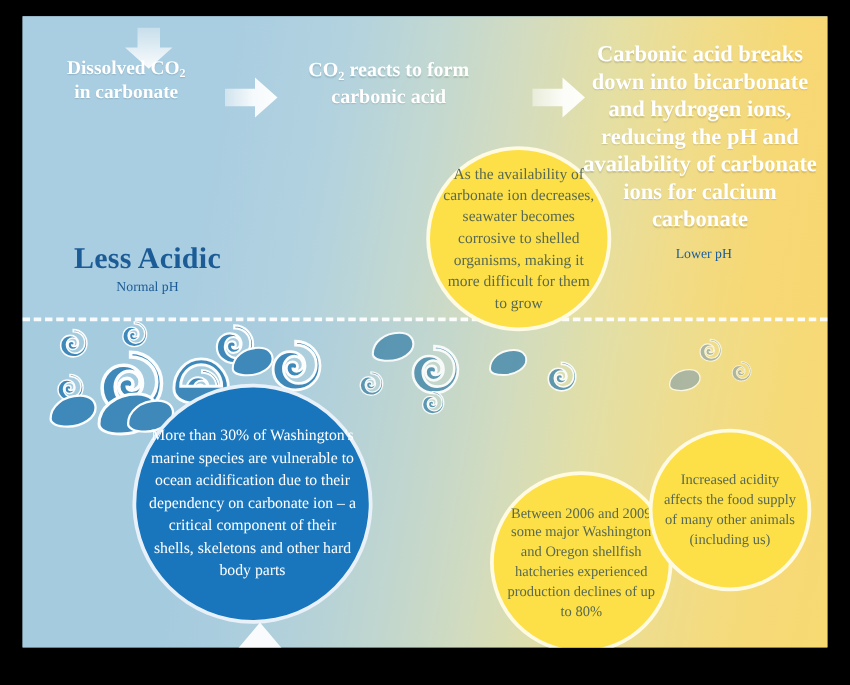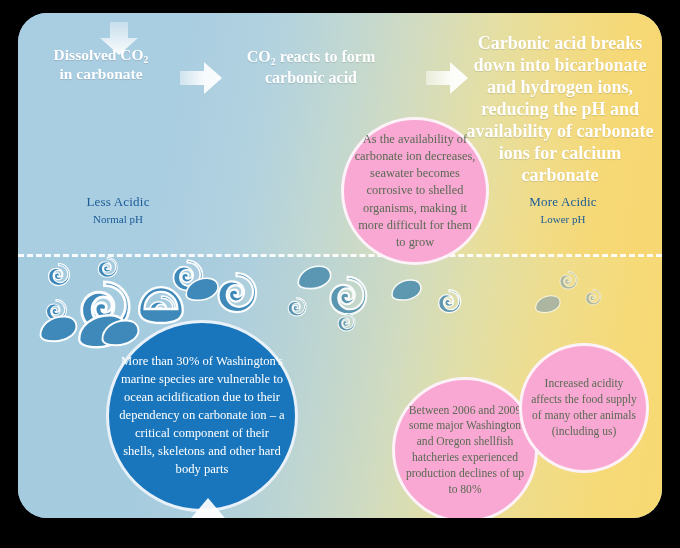--- a/index.html
+++ b/index.html
@@ -1,21 +1,21 @@
 <!DOCTYPE html>
 <html><head>
 <meta charset="utf-8">
 <style>
   html,body{margin:0;padding:0;background:#000;}
   body{width:680px;height:548px;overflow:hidden;
        font-family:"Liberation Serif",serif;}
 
   
   #frame{position:absolute;left:18px;top:13px;width:644px;height:505px;
-         overflow:hidden;background:#a9cde1;border-radius:29px;}
+         overflow:hidden;background:#a9cde1;}
 
   
   .band{position:absolute;left:0;width:100%;}
   #top-band{top:0;height:243px;
       background:linear-gradient(100deg,
         #a9cde1 0%, #a9cde1 24%, #b2d2df 38%,
         #c3d8d0 50%, #d4dcbe 60%, #e4dfa4 70%,
         #f0dc8a 80%, #f6d875 90%, #f7d771 100%);}
   #bot-band{top:243px;height:262px;
       background:linear-gradient(100deg,
@@ -37,40 +37,40 @@
   .sub{font-size:.62em;vertical-align:-0.28em;}
 
   
   .arrow-r{position:absolute;width:46px;height:40px;}
   #arrow1{left:160px;top:45px;}
   #arrow2{left:406px;top:45px;}
   #arrow-down{position:absolute;left:78px;top:9px;width:46px;height:34px;}
 
   
   .acid-lbl{position:absolute;text-align:center;color:#1c5c96;}
-  .acid-lbl .big{display:block;font-size:13px;font-weight:normal;
+  .acid-lbl .big{display:block;font-size:24px;font-weight:bold;
        letter-spacing:.2px;}
   .acid-lbl .small{display:block;font-size:11px;margin-top:3px;}
   #less-acidic{left:10px;top:181px;width:180px;}
   #more-acidic{left:455px;top:181px;width:180px;}
 
   
   .circle{position:absolute;border-radius:50%;
       display:flex;align-items:center;justify-content:center;
       text-align:center;box-sizing:border-box;}
   .circle span{display:block;padding:0 9px;}
 
-  .c-yellow{background:#f9a8d4;color:#5a6a52;
+  .c-yellow{background:#fde047;color:#5a6a52;
       border:3px solid rgba(255,255,255,.85);}
   .c-blue{background:#1a76bc;color:#ffffff;
       border:3px solid rgba(255,255,255,.9);}
 
   #circle-carbonate{left:323px;top:104px;width:148px;height:148px;
       font-size:12.4px;line-height:1.38;z-index:6;}
-  #circle-wa30{left:88px;top:307px;width:192px;height:192px;
+  #circle-wa30{left:88px;top:294px;width:192px;height:192px;
       font-size:12.6px;line-height:1.42;z-index:6;}
   #circle-hatchery{left:374px;top:364px;width:146px;height:146px;
       font-size:11.6px;line-height:1.36;z-index:6;}
   #circle-foodweb{left:501px;top:330px;width:130px;height:130px;
       font-size:11.6px;line-height:1.36;z-index:7;}
 
   
   #shells{position:absolute;left:0;top:243px;width:100%;height:262px;
           z-index:3;pointer-events:none;}
 
@@ -125,21 +125,20 @@
     </linearGradient>
       </defs>
     <path d="M14 0 L32 0 L32 16 L42 16 L23 33 L4 16 L14 16 Z" fill="url(#ad1)"></path>
   </svg>
 
   <div class="acid-lbl" id="less-acidic">
     <span class="big">Less Acidic</span>
     <span class="small">Normal pH</span>
   </div>
   <div class="acid-lbl" id="more-acidic">
-    <span class="big">More Acidic</span>
     <span class="small">Lower pH</span>
   </div>
 
   <svg id="shells" viewBox="0 0 644 262">
     <defs>
 
       <g id="snail">
         <path d="M30 4 C45 4 56 16 56 30 C56 45 45 56 30 56 C17 56 6 47 6 34
                  C6 23 14 15 24 15 C33 15 40 21 40 30 C40 37 35 42 29 42
                  C24 42 20 38 20 33 C20 29 23 26 27 26 C30 26 32 28 32 31

